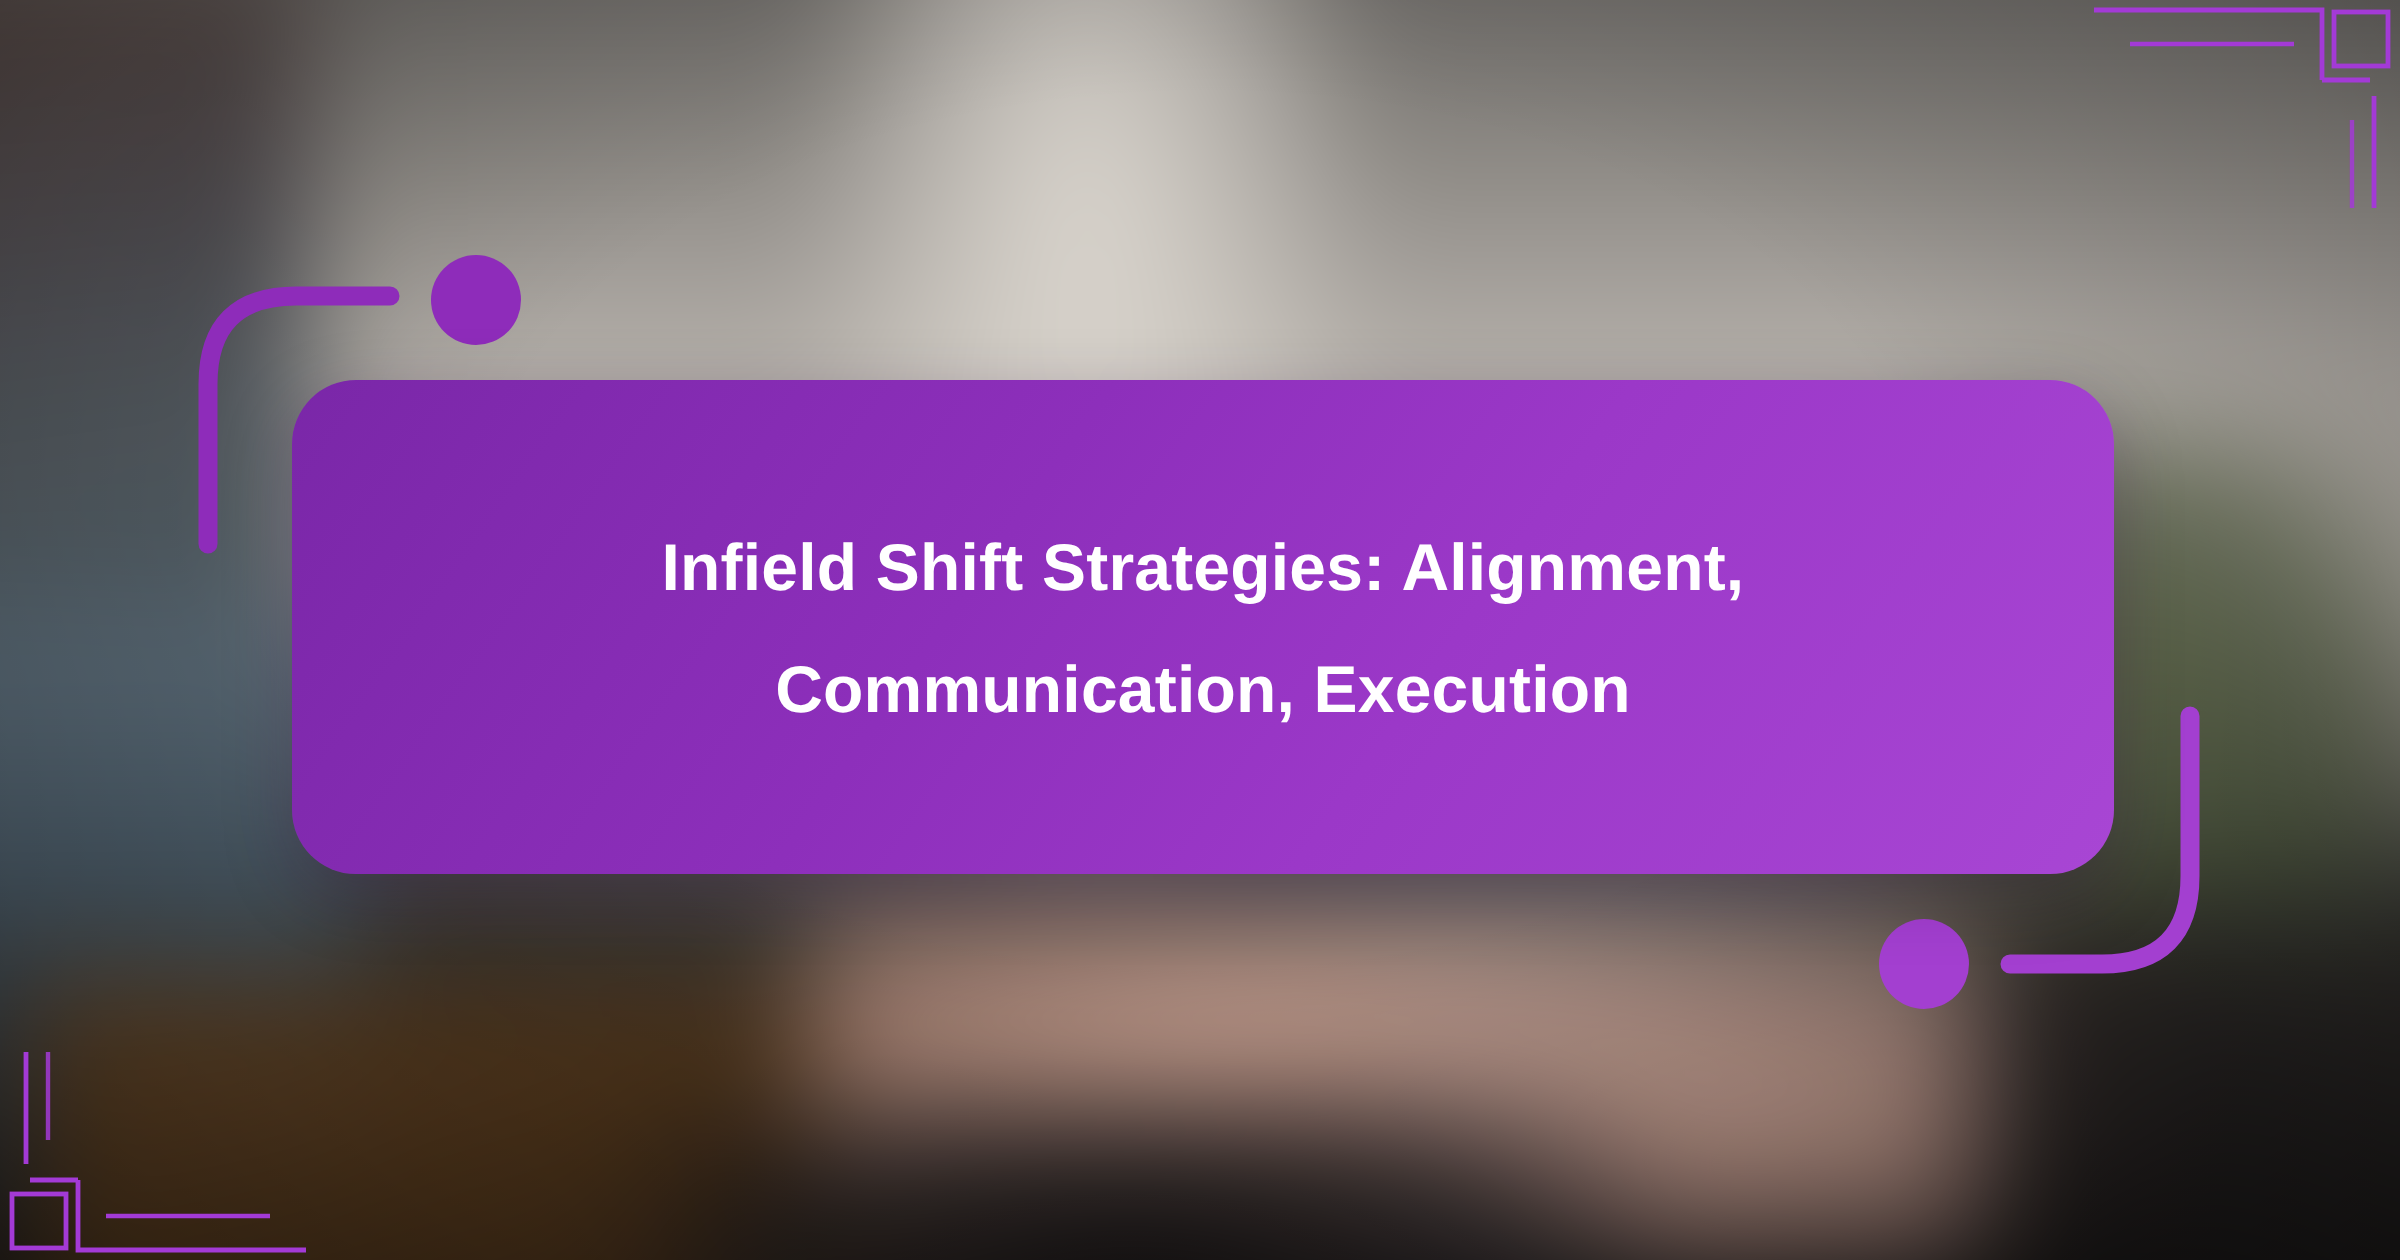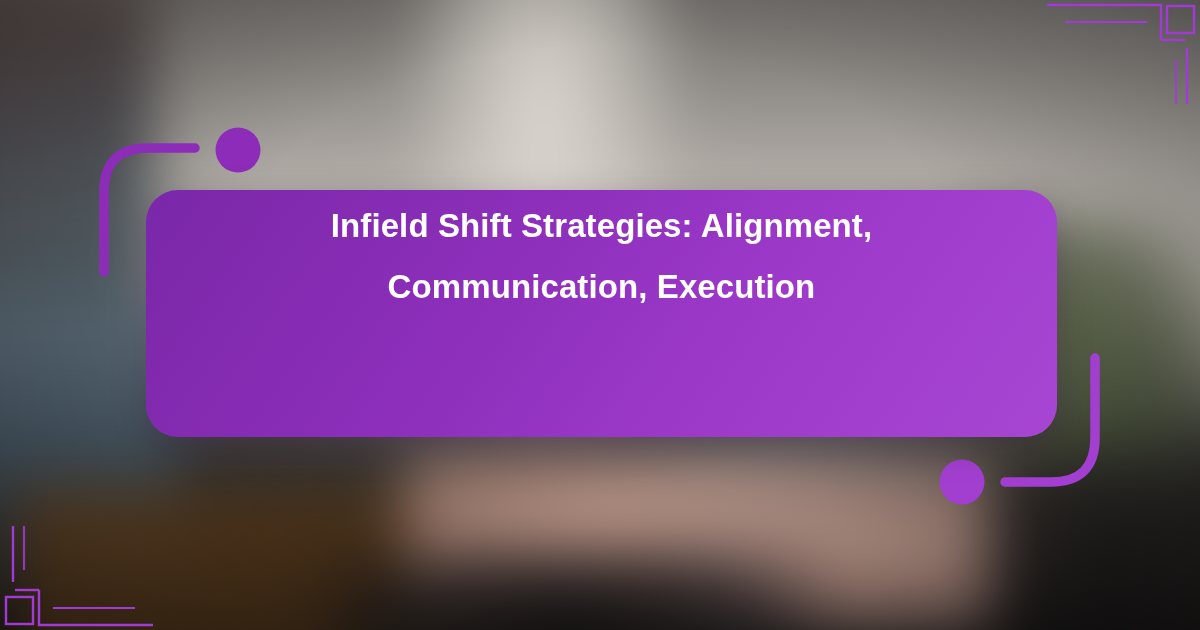--- a/index.html
+++ b/index.html
@@ -195,21 +195,21 @@
   .title-card {
     position: absolute;
     left: 146px;
     top: 190px;
     width: 911px;
     height: 247px;
     border-radius: 32px;
     background: linear-gradient(125deg, #7a27a8 0%, #8d2fbb 38%, #9b38c8 62%, #a846d4 100%);
     box-shadow: 0 10px 34px rgba(40, 10, 60, 0.28);
     display: flex;
-    align-items: flex-start;
+    align-items: center;
     justify-content: center;
     box-sizing: border-box;
     padding: 5px 56px;
   }
   .title-text {
     color: #ffffff;
     font-family: "Liberation Sans", sans-serif;
     font-size: 33px;
     font-weight: 600;
     line-height: 61px;

